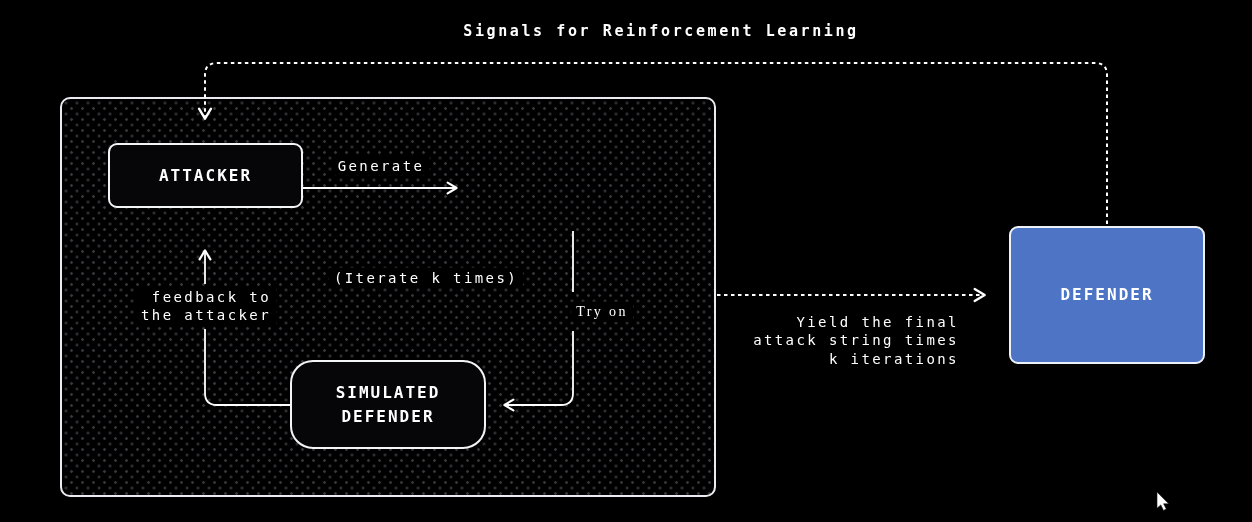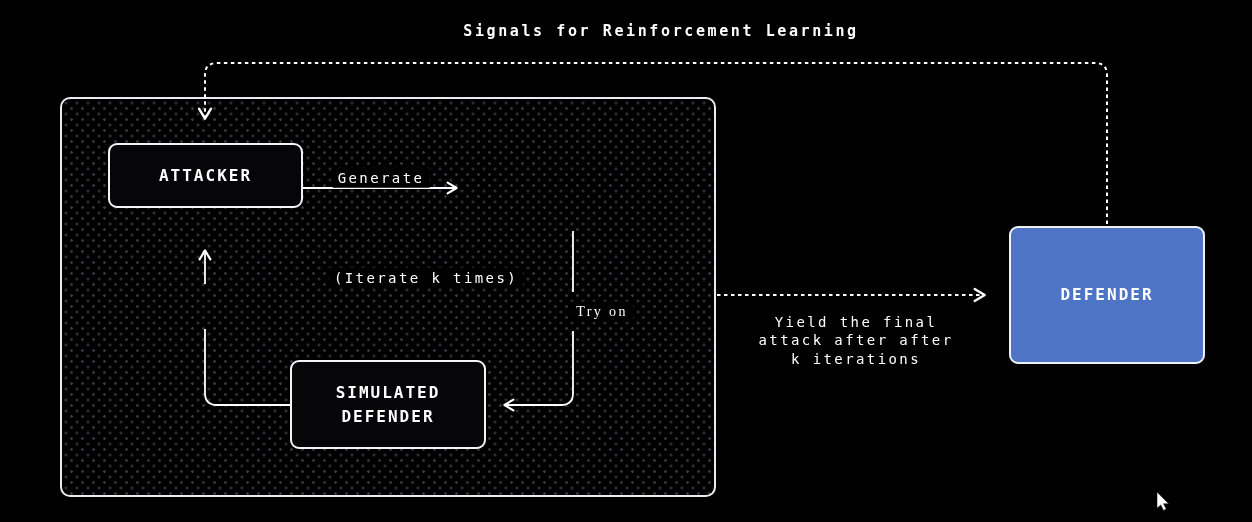--- a/index.html
+++ b/index.html
@@ -20,30 +20,30 @@
   }
   svg.wires{position:absolute;left:0;top:0;z-index:2;}
   .node{
     position:absolute;display:flex;align-items:center;justify-content:center;
     box-sizing:border-box;border:2px solid #f3f4f6;border-radius:9px;background:#060608;
     font-weight:bold;font-size:16px;letter-spacing:2px;line-height:1.45;
     white-space:pre-line;text-align:center;z-index:3;
   }
   #node-attacker{left:108px;top:143px;width:195px;height:65px;}
   #node-attack-string{left:475px;top:144px;width:194px;height:87px;}
-  #node-sim-defender{left:290px;top:360px;width:196px;height:89px;}
+  #node-sim-defender{left:290px;top:360px;width:196px;height:89px;border-radius:23px;}
   #node-defender{left:1009px;top:226px;width:196px;height:138px;background:#4e74c6;border-color:#eef1f7;}
   .lbl{
     position:absolute;transform:translate(-50%,-50%);
     font-size:14px;letter-spacing:2.4px;line-height:1.32;
-    white-space:pre-line;text-align:center;z-index:4;
+    white-space:pre-line;text-align:right;z-index:4;
   }
   .chip{background:#000;padding:1px 5px;}
   #lbl-title{left:661px;top:32px;font-size:15px;font-weight:bold;letter-spacing:2.6px;}
-  #lbl-generate{left:381px;top:166px;margin-top:12px;}
+  #lbl-generate{left:381px;top:166px;}
   #lbl-iterate{left:386px;top:278px;margin-left:40px;}
   #lbl-tryon{left:602px;top:312px;font-family:Liberation Serif, serif;}
   #lbl-feedback{left:206px;top:306px;}
   #lbl-yield{left:856px;top:341px;}
   .cursor{position:absolute;left:0;top:0;z-index:6;}
 </style>
 </head>
 <body>
 
 <div class="stage">
@@ -67,21 +67,23 @@
 
   <div class="node" id="node-attacker">ATTACKER</div>
   <div class="node" id="node-sim-defender">SIMULATED
 DEFENDER</div>
   <div class="node" id="node-defender">DEFENDER</div>
 
   <div class="lbl" id="lbl-title">Signals for Reinforcement Learning</div>
   <div class="lbl chip" id="lbl-generate">Generate</div>
   <div class="lbl chip" id="lbl-iterate">(Iterate k times)</div>
   <div class="lbl chip" id="lbl-tryon">Try on</div>
+  <div class="lbl chip" id="lbl-feedback">feedback to
+the attacker</div>
   <div class="lbl" id="lbl-yield">Yield the final
-attack after after
+attack string times
 k iterations</div>
 
   <svg class="cursor" width="1252" height="522" viewBox="0 0 1252 522">
     <polygon points="1157,492 1157,508.2 1160.8,504.9 1163.5,510.4 1166.3,509.1 1163.6,503.8 1168.7,503.8" fill="#ffffff" stroke="#1a1a1a" stroke-width="0.6"></polygon>
   </svg>
 
 </div>
 
 </body></html>

